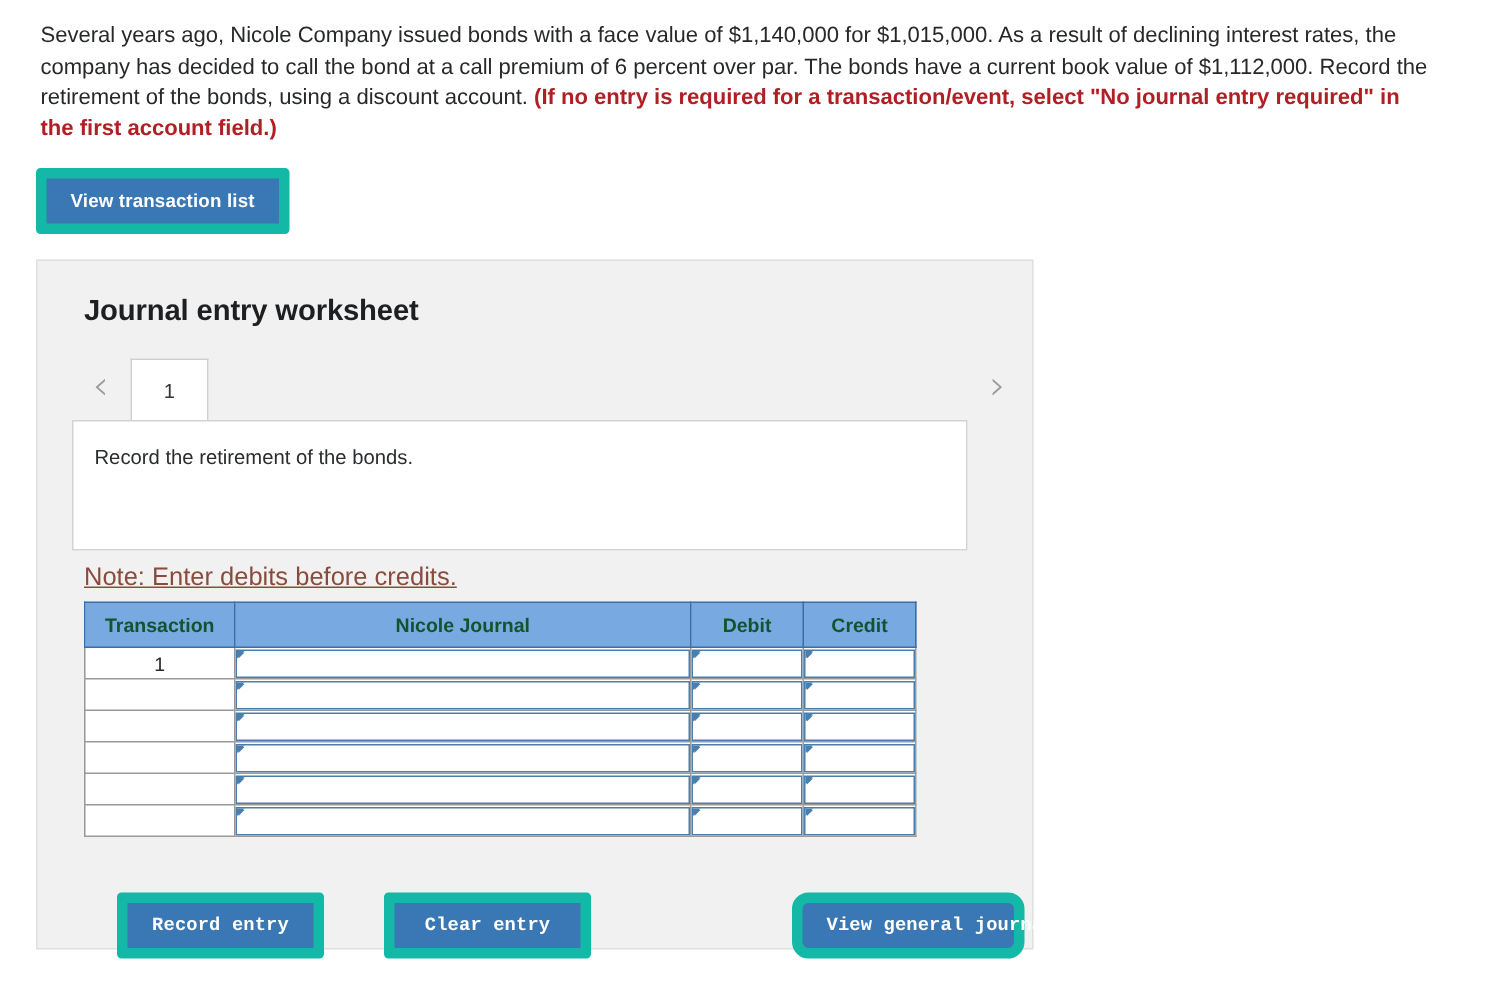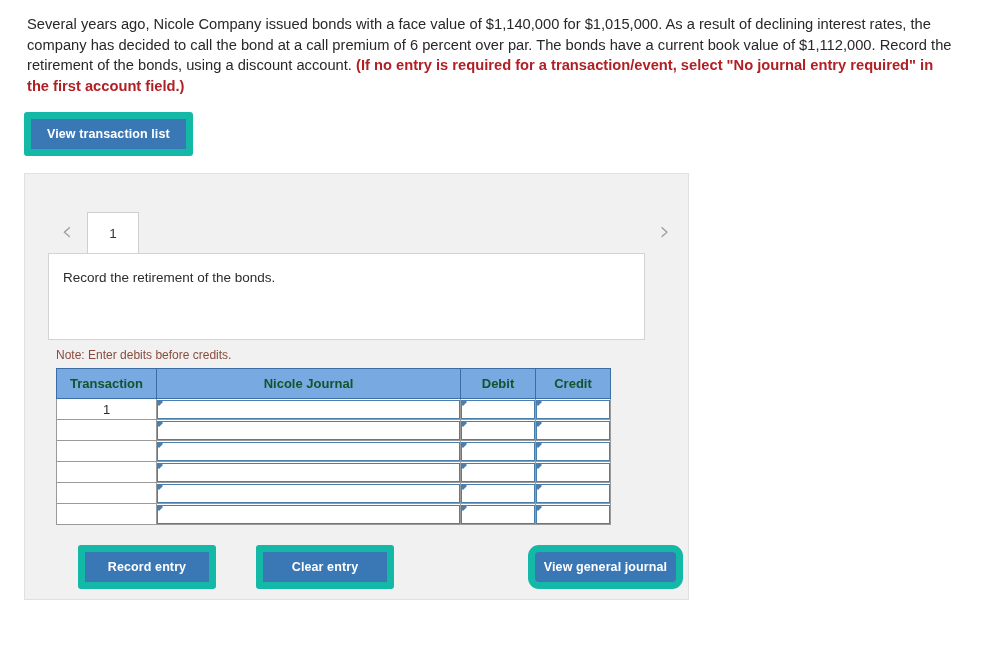--- a/index.html
+++ b/index.html
@@ -113,22 +113,23 @@
     background: #ffffff;
     border: 1px solid #d3d3d3;
     padding: 16px 26px 0 14px;
     font-size: 13.5px;
     color: #2a2c2e;
     z-index: 1;
   }
 
   .note {
     margin: 8px 0 0 31px;
-    font-size: 12px;
+    font-size: 17px;
     color: #8a4b3c;
+    text-decoration: underline;
   }
 
   
   .jtable {
     margin: 6px 0 0 31px;
     border-collapse: collapse;
     table-layout: fixed;
     width: 554px;
   }
   .jtable th {
@@ -194,40 +195,42 @@
 
   
   .footer {
     position: relative;
     margin: 20px 0 0 31px;
     width: 605px;
     height: 32px;
   }
   .footer .btn {
     position: absolute;
-    top: 0;
-    padding: 8px 0;
+    top: 17px;
+    padding: 8px 16px;
+    font-family: Liberation Mono, monospace;
   }
   .btn-record { left: 22px;  width: 138px; }
   .btn-clear  { left: 200px; width: 138px; }
   .btn-viewgj { left: 472px; width: 155px; border-radius: 11px; }
 </style>
 </head>
 <body>
 
 <div class="prompt">
   <span>Several years ago, Nicole Company issued bonds with a face value of $1,140,000 for $1,015,000. As a result of declining interest rates, the company has decided to call the bond at a call premium of 6 percent over par. The bonds have a current book value of $1,112,000. Record the retirement of the bonds, using a discount account. </span><span class="hint">(If no entry is required for a transaction/event, select "No journal entry required" in the first account field.)</span>
 </div>
 
 <div class="toolbar">
   <button class="btn">View transaction list</button>
 </div>
 
 <div class="panel">
 
+  <div class="panel-title">Journal entry worksheet</div>
 
   <div class="tabrow">
     <div class="navarrow prev">‹</div>
     <div class="tab">1</div>
     <div class="navarrow next">›</div>
   </div>
 
   <div class="descbox">
     <span>Record the retirement of the bonds.</span>
   </div>

